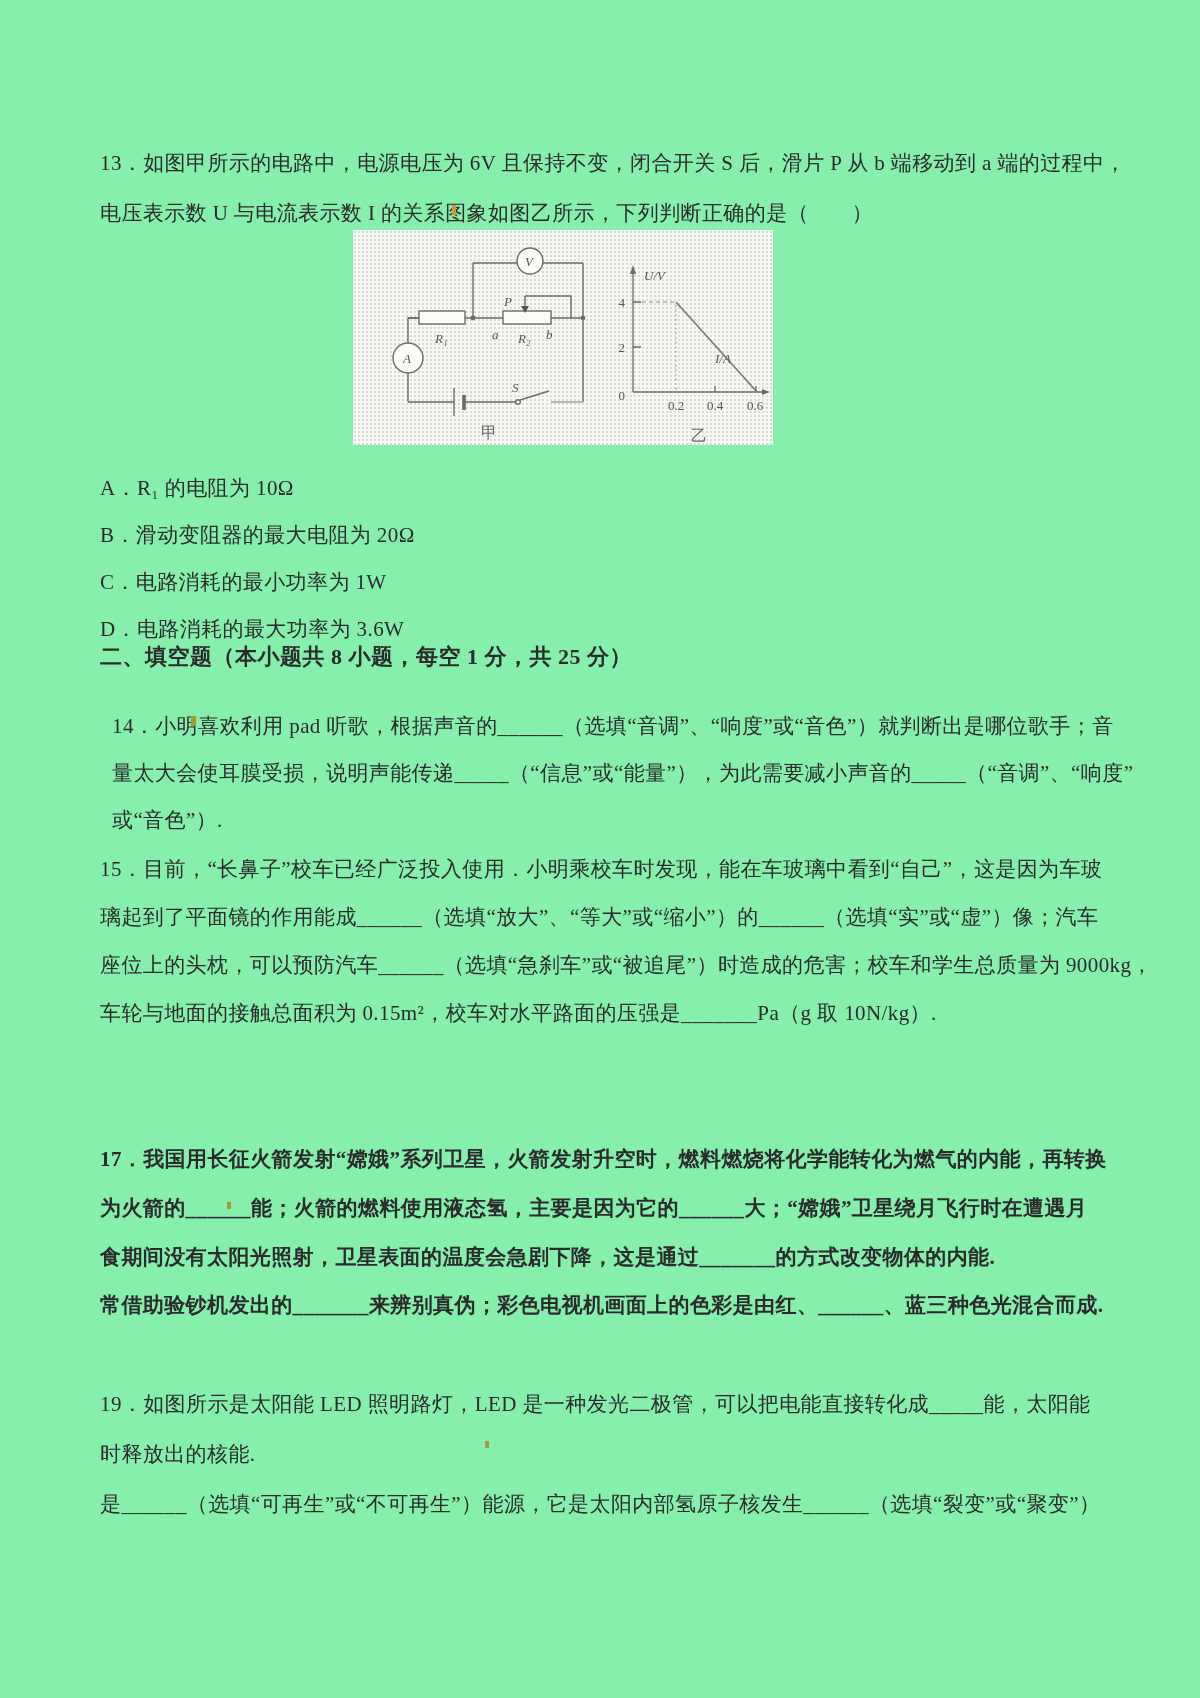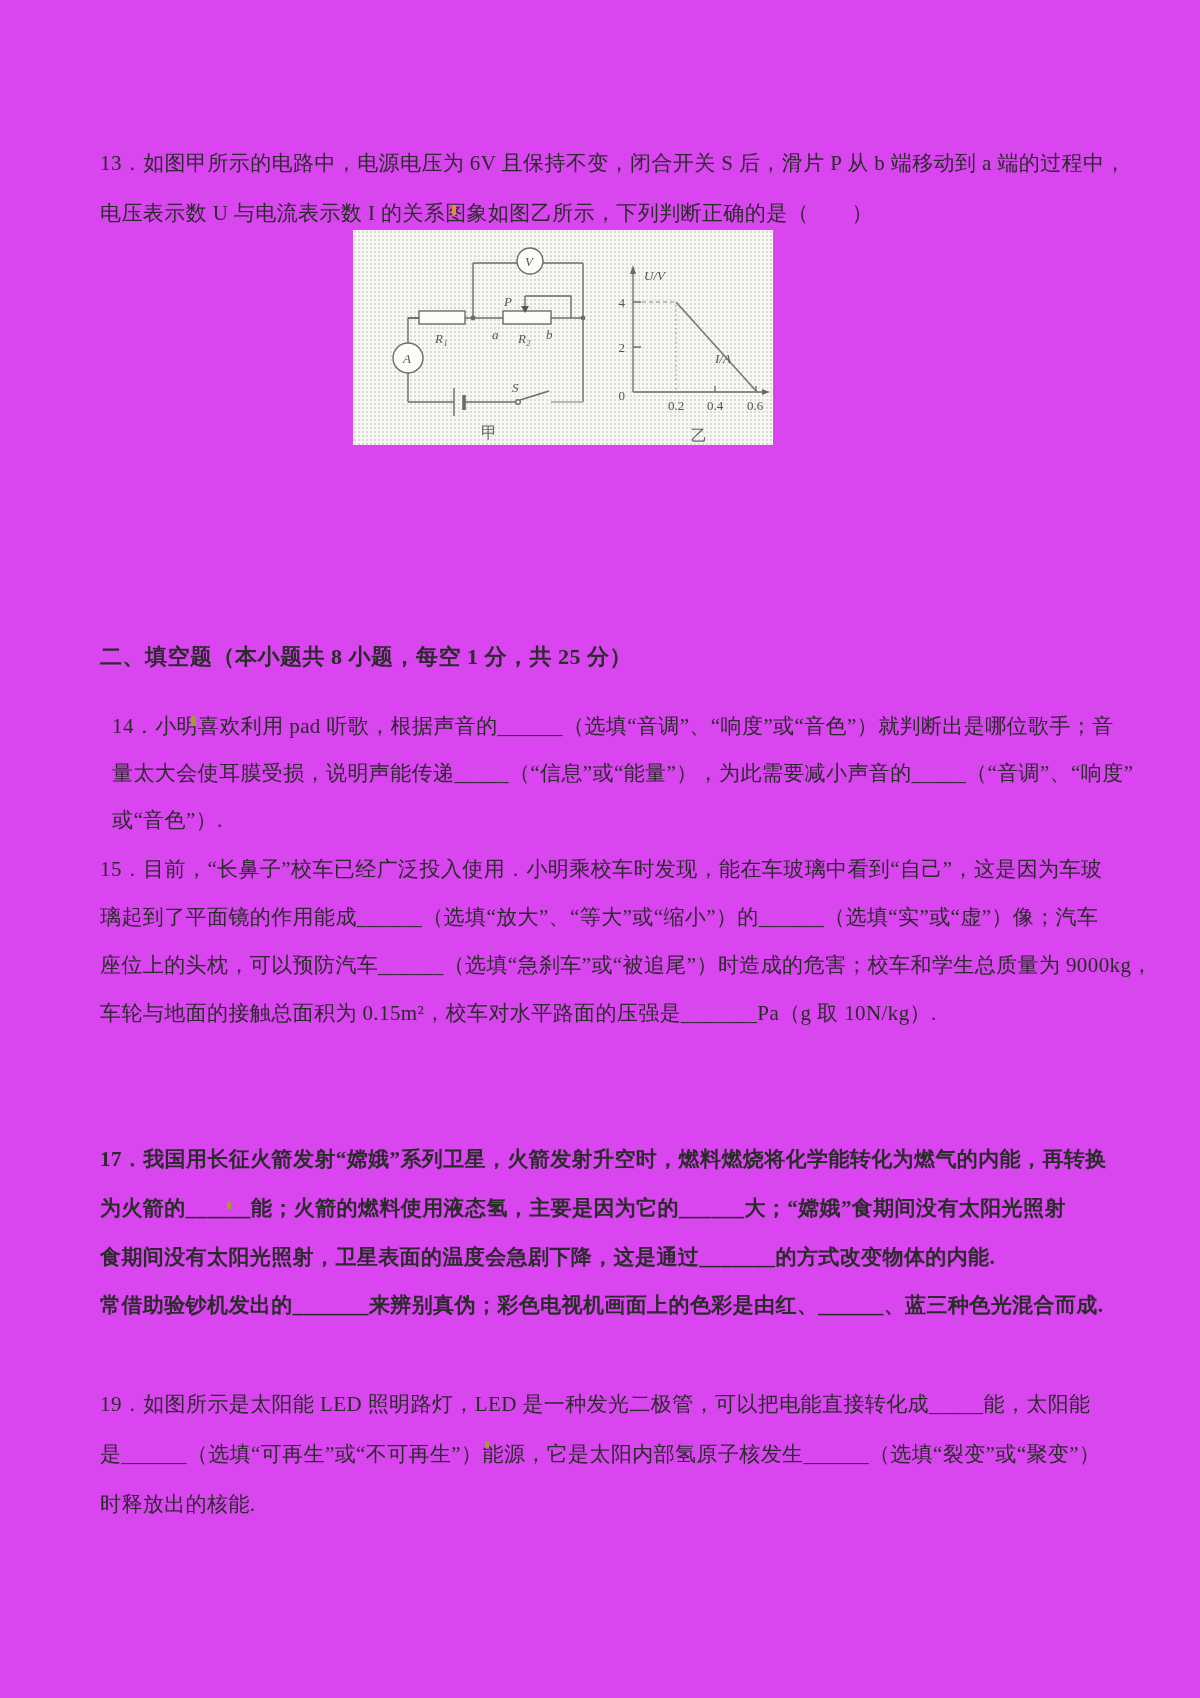--- a/index.html
+++ b/index.html
@@ -1,19 +1,19 @@
 <!DOCTYPE html>
 <html><head>
 <meta charset="utf-8">
 <style>
   html,body{margin:0;padding:0;background:#e8e8e8;}
   .page{
     position:relative;
     width:1200px;height:1698px;
-    background:#d946ef;
+    background:#86efac;
     font-family:"Liberation Serif","DejaVu Serif",serif;
     color:#2b2b2b;
     overflow:hidden;
   }
   .block{position:absolute;left:100px;right:70px;}
   .line{white-space:nowrap;font-size:21px;letter-spacing:0.4px;}
   .lh50 .line{line-height:50px;}
   .lh47 .line{line-height:47px;}
   .lh48 .line{line-height:48px;}
   .lh49 .line{line-height:49px;font-weight:bold;}
@@ -118,20 +118,26 @@
         <text class="fignum" x="272" y="122" text-anchor="end">2</text>
         <text class="fignum" x="272" y="170" text-anchor="end">0</text>
         <text class="fignum" x="323" y="180" text-anchor="middle">0.2</text>
         <text class="fignum" x="362" y="180" text-anchor="middle">0.4</text>
         <text class="fignum" x="402" y="180" text-anchor="middle">0.6</text>
         <text class="figcap" x="338" y="211">乙</text>
       </g>
     </svg>
   </div>
 
+  <div class="block lh47" style="top:465px;">
+    <div class="line">A．R₁ 的电阻为 10Ω</div>
+    <div class="line">B．滑动变阻器的最大电阻为 20Ω</div>
+    <div class="line">C．电路消耗的最小功率为 1W</div>
+    <div class="line">D．电路消耗的最大功率为 3.6W</div>
+  </div>
 
   <div class="block" style="top:636px;">
     <div class="heading">二、填空题（本小题共 8 小题，每空 1 分，共 25 分）</div>
   </div>
 
   <div class="block lh47" style="top:703px;margin-left:12px;">
     <div class="line">14．小明喜欢利用 pad 听歌，根据声音的______（选填“音调”、“响度”或“音色”）就判断出是哪位歌手；音</div>
     <div class="line">量太大会使耳膜受损，说明声能传递_____（“信息”或“能量”），为此需要减小声音的_____（“音调”、“响度”</div>
     <div class="line">或“音色”）.</div>
   </div>
@@ -139,32 +145,32 @@
   <div class="block lh48" style="top:845px;">
     <div class="line">15．目前，“长鼻子”校车已经广泛投入使用．小明乘校车时发现，能在车玻璃中看到“自己”，这是因为车玻</div>
     <div class="line">璃起到了平面镜的作用能成______（选填“放大”、“等大”或“缩小”）的______（选填“实”或“虚”）像；汽车</div>
     <div class="line">座位上的头枕，可以预防汽车______（选填“急刹车”或“被追尾”）时造成的危害；校车和学生总质量为 9000kg，</div>
     <div class="line">车轮与地面的接触总面积为 0.15m²，校车对水平路面的压强是_______Pa（g 取 10N/kg）.</div>
   </div>
 
 
   <div class="block lh49" style="top:1135px;">
     <div class="line">17．我国用长征火箭发射“嫦娥”系列卫星，火箭发射升空时，燃料燃烧将化学能转化为燃气的内能，再转换</div>
-    <div class="line">为火箭的______能；火箭的燃料使用液态氢，主要是因为它的______大；“嫦娥”食期间没有太阳光照射</div>
+    <div class="line">为火箭的______能；火箭的燃料使用液态氢，主要是因为它的______大；“嫦娥”卫星绕月飞行时在遭遇月</div>
     <div class="line">食期间没有太阳光照射，卫星表面的温度会急剧下降，这是通过_______的方式改变物体的内能.</div>
   </div>
 
   <div class="block lh49" style="top:1281px;">
     <div class="line">常借助验钞机发出的_______来辨别真伪；彩色电视机画面上的色彩是由红、______、蓝三种色光混合而成.</div>
   </div>
 
   <div class="block lh50" style="top:1379px;">
     <div class="line">19．如图所示是太阳能 LED 照明路灯，LED 是一种发光二极管，可以把电能直接转化成_____能，太阳能</div>
+    <div class="line">时释放出的核能.</div>
     <div class="line">是______（选填“可再生”或“不可再生”）能源，它是太阳内部氢原子核发生______（选填“裂变”或“聚变”）</div>
-    <div class="line">时释放出的核能.</div>
   </div>
 
   <span class="artifact a-orange"></span>
   <span class="artifact a-olive1"></span>
   <span class="artifact a-olive2"></span>
   <span class="artifact a-olive3"></span>
 
 </div>
 
 </body></html>

